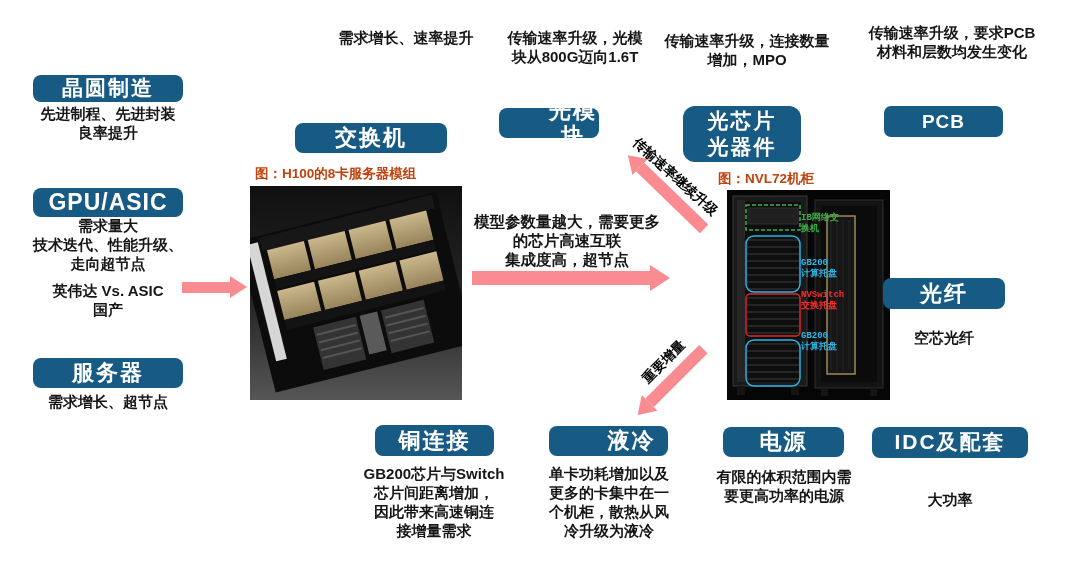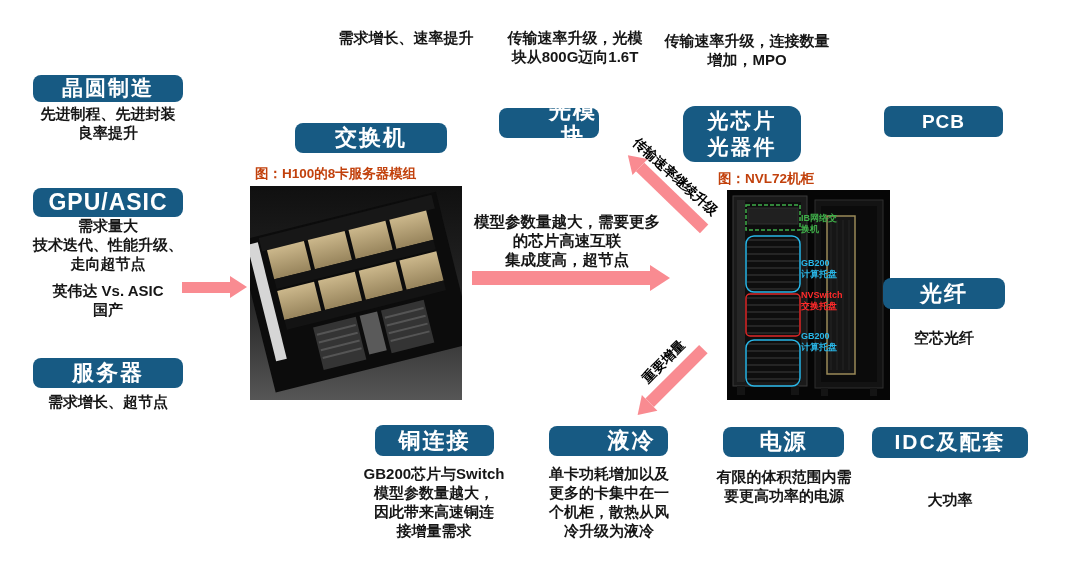--- a/index.html
+++ b/index.html
@@ -58,20 +58,22 @@
 国产</div>
 
   <div class="pill" style="left:33px;top:358px;width:150px;height:30px;">服务器</div>
   <div class="note" style="left:8px;top:392px;width:200px;">需求增长、超节点</div>
 
   <div class="note" style="left:296px;top:28px;width:220px;">需求增长、速率提升</div>
   <div class="note" style="left:465px;top:28px;width:220px;">传输速率升级，光模
 块从800G迈向1.6T</div>
   <div class="note" style="left:637px;top:31px;width:220px;">传输速率升级，连接数量
 增加，MPO</div>
+  <div class="note" style="left:842px;top:23px;width:220px;">传输速率升级，要求PCB
+材料和层数均发生变化</div>
 
   <div class="pill" style="left:295px;top:123px;width:152px;height:30px;">交换机</div>
   <div class="pill" style="left:499px;top:108px;width:100px;height:30px;padding-left:48px;">光模块</div>
   <div class="pill" style="left:683px;top:106px;width:118px;height:56px;font-size:21px;line-height:26px;border-radius:12px;">光芯片
 光器件</div>
   <div class="pill latin" style="left:884px;top:106px;width:119px;height:31px;font-size:19px;border-radius:7px;">PCB</div>
 
   <div class="note" style="left:462px;top:212px;width:210px;font-size:15.5px;">模型参数量越大，需要更多
 的芯片高速互联
 集成度高，超节点</div>
@@ -140,21 +142,21 @@
           <rect x="126" y="130" width="44" height="44"></rect>
         </g>
         <g stroke="#555555" stroke-width="2">
           <path d="M58 138H98M58 146H98M58 154H98M58 162H98M128 138H168M128 146H168M128 154H168M128 162H168"></path>
         </g>
       </g>
     </svg>
   </div>
 
   <div class="caption" style="left:718px;top:170px;">图：NVL72机柜</div>
-  <div class="figure" style="left:727px;top:190px;width:163px;height:210px;">
+  <div class="figure" style="left:727px;top:190px;width:163px;height:210px;font-family:Liberation Mono, monospace;">
     <svg width="163" height="210" viewBox="0 0 163 210">
       <rect width="163" height="210" fill="#060606"></rect>
 
       <rect x="6" y="6" width="74" height="190" fill="#1a1a1a" stroke="#3a3a3a"></rect>
       <rect x="10" y="10" width="8" height="182" fill="#262626"></rect>
       <rect x="18" y="12" width="56" height="180" fill="#0e0e0e"></rect>
       <rect x="21" y="18" width="50" height="16" fill="#202020" stroke="#2f2f2f"></rect>
       <path stroke="#3c3c3c" stroke-width="1" d="M20 50H72M20 57H72M20 64H72M20 71H72M20 78H72M20 85H72M20 92H72M20 99H72M20 108H72M20 115H72M20 122H72M20 129H72M20 136H72M20 143H72M20 154H72M20 161H72M20 168H72M20 175H72M20 182H72M20 189H72"></path>
       <rect x="10" y="196" width="8" height="9" fill="#141414"></rect>
         <rect x="64" y="196" width="8" height="9" fill="#141414"></rect>
@@ -179,21 +181,21 @@
 交换托盘</div>
     <div class="fig-label lbl-cyan" style="left:74px;top:141px;">GB200
 计算托盘</div>
   </div>
 
   <div class="pill" style="left:883px;top:278px;width:122px;height:31px;">光纤</div>
   <div class="note" style="left:864px;top:328px;width:160px;">空芯光纤</div>
 
   <div class="pill" style="left:375px;top:425px;width:119px;height:31px;">铜连接</div>
   <div class="note" style="left:334px;top:464px;width:200px;">GB200芯片与Switch
-模型参数量越大，
+芯片间距离增加，
 因此带来高速铜连
 接增量需求</div>
 
   <div class="pill" style="left:549px;top:426px;width:119px;height:30px;padding-left:46px;">液冷</div>
   <div class="note" style="left:509px;top:464px;width:200px;">单卡功耗增加以及
 更多的卡集中在一
 个机柜，散热从风
 冷升级为液冷</div>
 
   <div class="pill" style="left:723px;top:427px;width:121px;height:30px;">电源</div>

